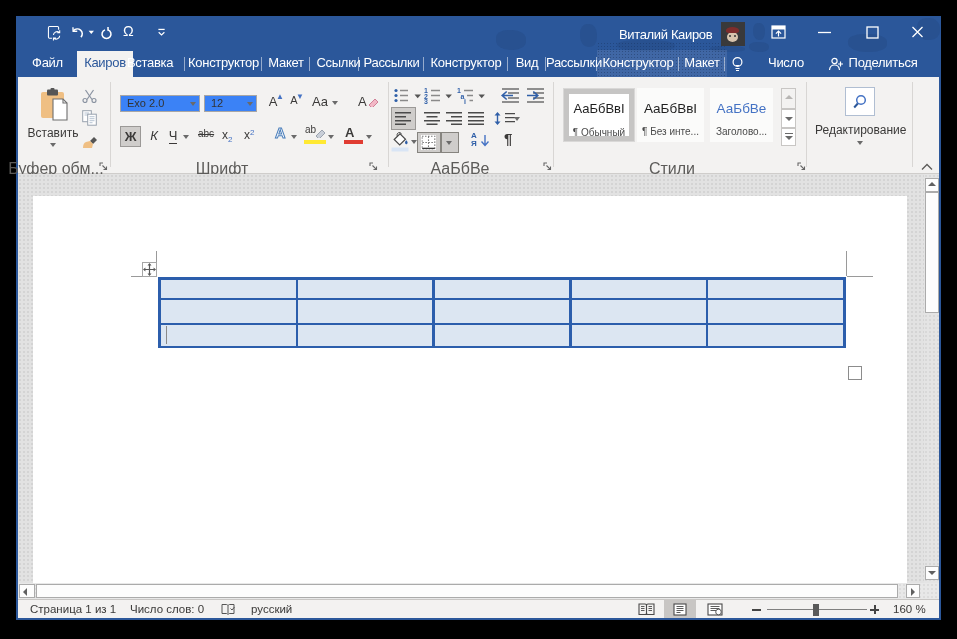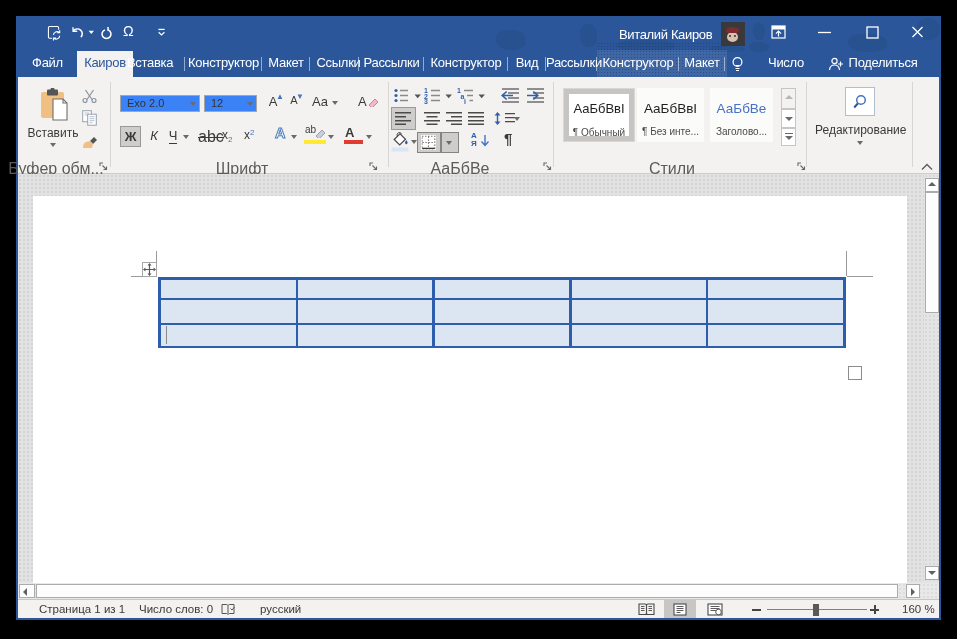--- a/index.html
+++ b/index.html
@@ -32,21 +32,21 @@
 #page{position:absolute;left:15px;top:22px;width:874px;height:387px;background:#fff;}
 #tbl{position:absolute;left:140.3px;top:103.3px;width:687.4px;height:71.1px;background:#2c5eac;display:grid;grid-template-columns:repeat(5,1fr);grid-template-rows:18.2px 22.4px 20.9px;gap:2.1px 2.2px;padding:2.7px;}
 #tbl div{background:#dce6f2;background-image:radial-gradient(#d7e1f0 0.7px,transparent 0.7px);background-size:4px 4px;}
 .mark{position:absolute;background:#9a9a9a;}
 .sbtn{position:absolute;background:#fdfdfd;border:1px solid #ababab;}
 .uarr{position:absolute;width:0;height:0;border:4px solid transparent;}
 
 #hscroll{position:absolute;left:2px;top:567px;width:921px;height:16px;background:#e8e8e8;background-image:radial-gradient(#dcdcdc 0.8px,transparent 0.8px);background-size:4px 4px;}
 
 #status{position:absolute;left:2px;top:583px;width:921px;height:19px;background:#f3f2f1;border-top:1px solid #c8c6c4;font-size:11.5px;color:#3b3a39;}
-#status span{position:absolute;top:2.5px;white-space:nowrap;margin-left:9px;}
+#status span{position:absolute;top:2.5px;white-space:nowrap;}
 svg{display:block;}
 .wic{position:absolute;top:0;height:34px;}
 </style></head>
 <body>
 <div id="win">
 
   <div id="title">
     <div class="doodle" style="left:480px;top:14px;width:30px;height:20px;"></div>
     <div class="doodle" style="left:564px;top:8px;width:17px;height:23px;"></div>
     <div class="doodle" style="left:601px;top:24px;width:58px;height:11px;"></div>
@@ -144,21 +144,21 @@
     </svg>
   </div>
 
   <div id="ribbon">
     <div class="gsep" style="left:92px;"></div>
     <div class="gsep" style="left:370px;"></div>
     <div class="gsep" style="left:535px;"></div>
     <div class="gsep" style="left:788px;"></div>
     <div class="gsep" style="left:894px;"></div>
     <div class="glabel" style="left:38px;">Буфер обм...</div>
-    <div class="glabel" style="left:224px;">Шрифт</div>
+    <div class="glabel" style="left:204px;">Шрифт</div>
     <div class="glabel" style="left:442px;">АаБбВе</div>
     <div class="glabel" style="left:654px;">Стили</div>
 
     <svg class="abs" style="left:22px;top:11px;" width="30" height="36" viewBox="0 0 30 36">
       <rect x="1" y="4" width="23" height="26" rx="2" fill="#efbf83"></rect>
       <rect x="7" y="1.5" width="11" height="6" rx="1" fill="#555"></rect>
       <rect x="10.5" y="0" width="4" height="3" rx="1" fill="#555"></rect>
       <path d="M13 11 h10 l4 4 v17 h-14 z" fill="#fff" stroke="#6e6e6e" stroke-width="1.1"></path>
       <path d="M23 11 v4 h4" fill="none" stroke="#6e6e6e" stroke-width="1.1"></path>
     </svg>
@@ -194,21 +194,21 @@
     <div class="dda" style="left:314px;top:24px;"></div>
     <div class="rbtn" style="left:340px;top:17px;font-size:13px;">А</div>
     <svg class="abs" style="left:349px;top:18px;" width="12" height="12" viewBox="0 0 12 12">
         <path d="M2 10 l6-6 l3 3 l-6 6 z" fill="#f2b8c6" stroke="#c76a85" stroke-width="0.8"></path>
       </svg>
 
     <div class="rbtn" style="left:102px;top:49px;width:21px;height:21px;background:#cfcdcb;border:1px solid #9b9997;font-size:13px;font-weight:bold;line-height:19px;">Ж</div>
     <div class="rbtn" style="left:127px;top:49px;width:18px;height:21px;font-size:13px;font-style:italic;line-height:19px;">К</div>
     <div class="rbtn" style="left:147px;top:49px;width:16px;height:21px;font-size:13px;line-height:19px;"><span style="border-bottom:1.5px solid #3b3a39;">Ч</span></div>
     <div class="dda" style="left:165px;top:58px;"></div>
-    <div class="rbtn" style="left:180px;top:51px;font-size:16px;text-decoration:line-through;">abc</div>
+    <div class="rbtn" style="left:180px;top:51px;font-size:10px;text-decoration:line-through;">abc</div>
     <div class="rbtn" style="left:204px;top:51px;font-size:12px;">x<span style="font-size:8px;color:#4472c4;vertical-align:-3px;">2</span></div>
     <div class="rbtn" style="left:226px;top:51px;font-size:12px;">x<span style="font-size:8px;color:#4472c4;vertical-align:4px;">2</span></div>
     <div class="rbtn" style="left:257px;top:48px;font-size:14.5px;font-weight:bold;color:#fff;-webkit-text-stroke:1px #4a7ebb;">А</div>
     <div class="dda" style="left:273px;top:58px;"></div>
     <div class="rbtn" style="left:287px;top:47px;font-size:10px;">ab</div>
     <svg class="abs" style="left:296px;top:49px;" width="12" height="12" viewBox="0 0 12 12">
         <path d="M2 10 l6-6 l3 3 l-6 6 z" fill="#c8ced8" stroke="#8a93a1" stroke-width="0.8"></path>
       </svg>
     <div class="abs" style="left:286px;top:63px;width:22px;height:4px;background:#ffe933;"></div>
     <div class="dda" style="left:310px;top:58px;"></div>

